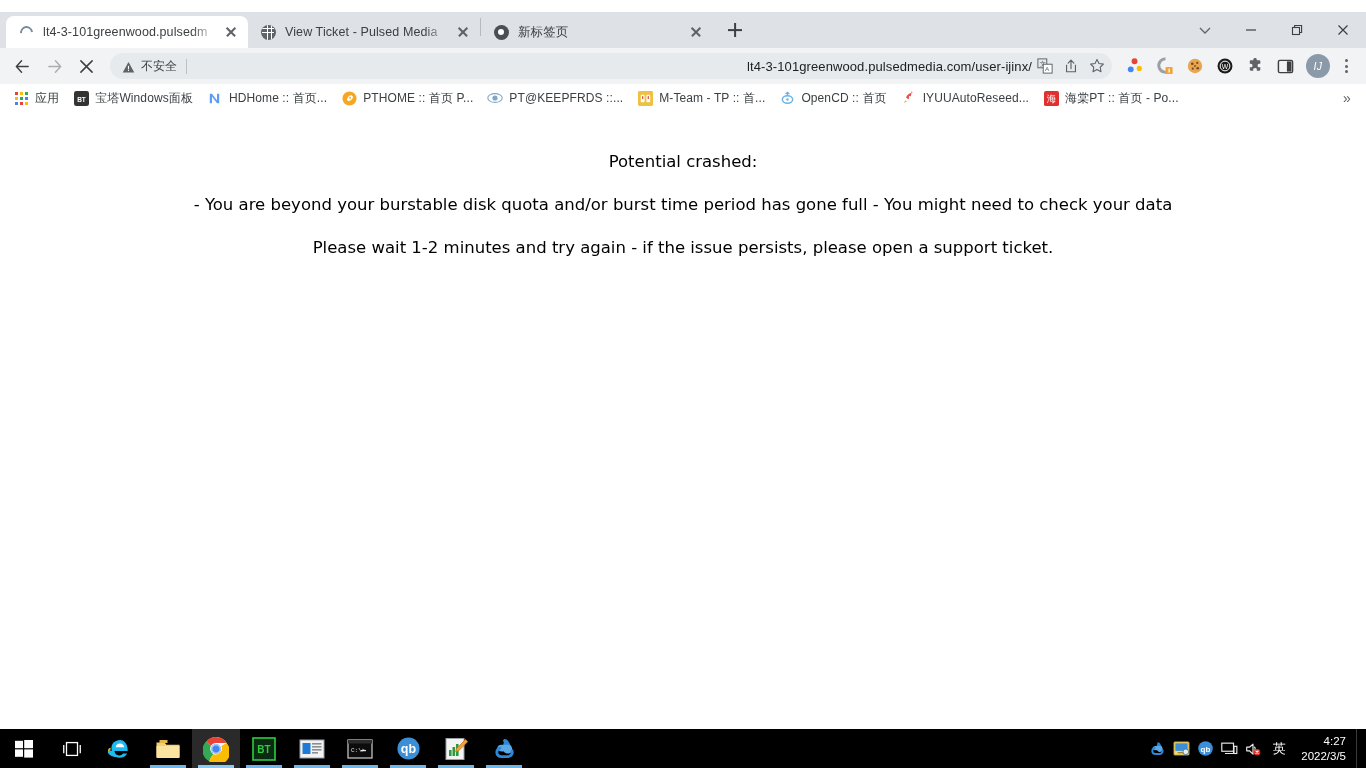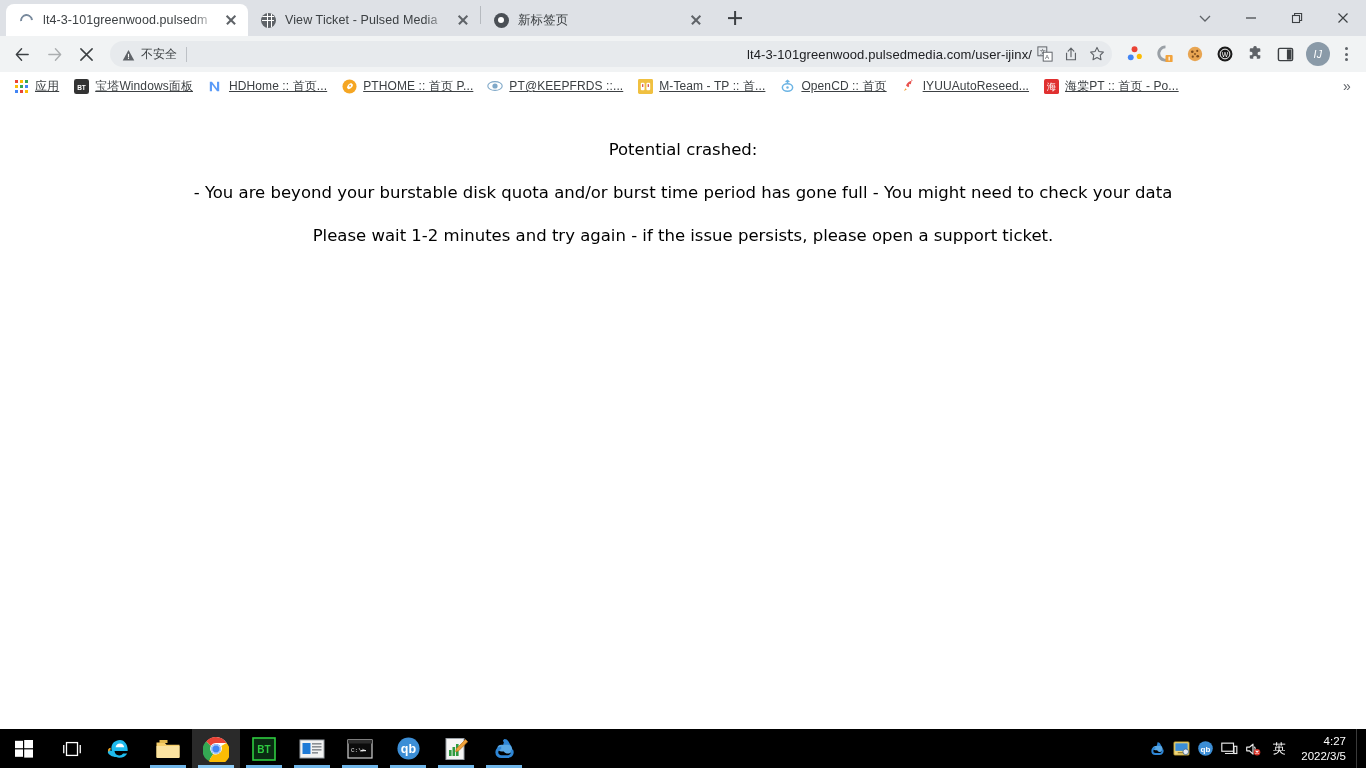--- a/index.html
+++ b/index.html
@@ -9,21 +9,21 @@
     height: 768px;
     overflow: hidden;
     font-family: "Liberation Sans", sans-serif;
     background: #ffffff;
   }
   * { box-sizing: border-box; }
 
   
   .browser {
     position: absolute;
-    left: 0; top: 0;
+    left: 0; top: 12px;
     width: 1366px;
     height: 590px;
     background: #ffffff;
   }
 
   
   .tabstrip {
     position: relative;
     height: 36px;
     background: #dee1e6;
@@ -272,21 +272,20 @@
   
   .bookmarks {
     height: 28px;
     background: #ffffff;
     display: flex;
     align-items: center;
     padding: 0 6px;
     font-size: 12px;
     color: #3c4043;
     position: relative;
-    text-decoration: underline;
   }
   .bm {
     display: flex;
     align-items: center;
     height: 22px;
     padding: 0 7px;
     border-radius: 4px;
     cursor: pointer;
     white-space: nowrap;
     flex: 0 0 auto;

